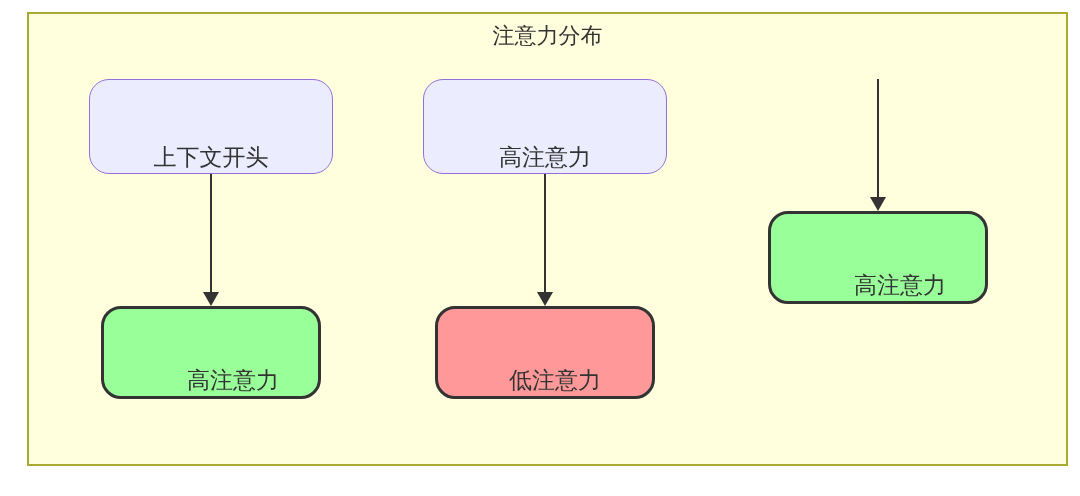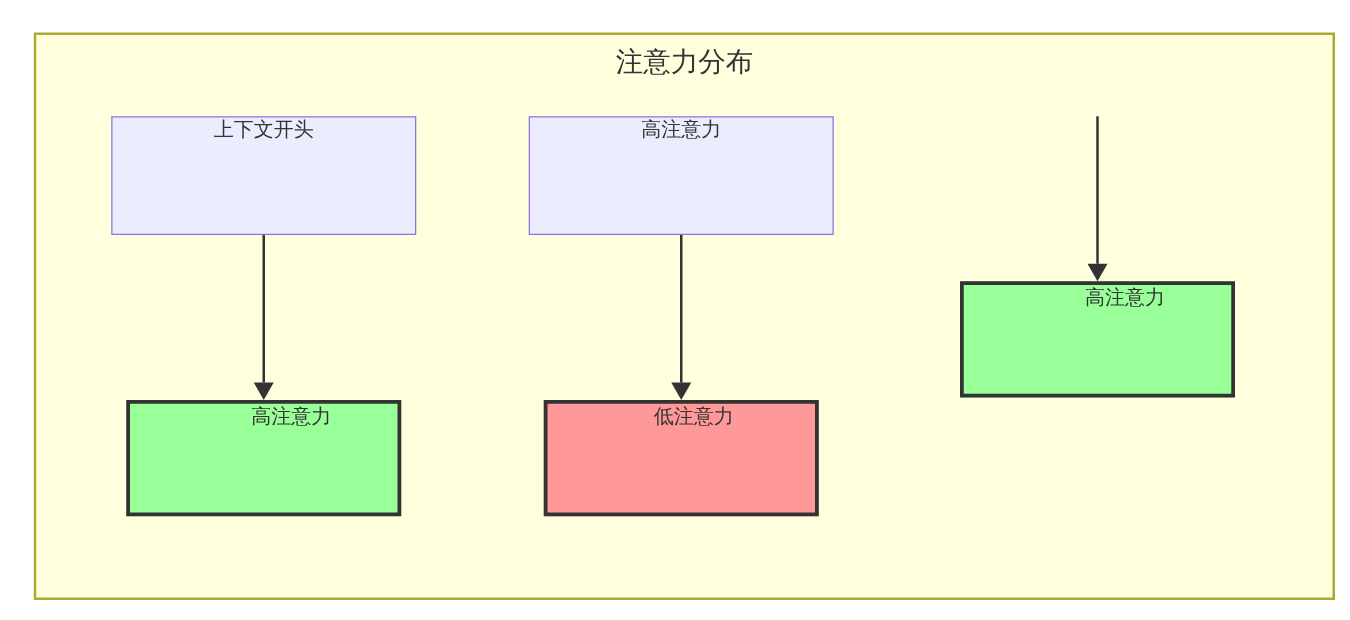--- a/index.html
+++ b/index.html
@@ -7,21 +7,21 @@
     padding: 0;
     width: 1080px;
     height: 496px;
     background: #ffffff;
     font-family: "Liberation Sans", "DejaVu Sans", sans-serif;
   }
 
   .canvas {
     position: absolute;
     left: 27px;
-    top: 26px;
+    top: 12px;
     width: 1041px;
     height: 454px;
     box-sizing: border-box;
     background: var(--container-bg, #ffffde);
     border: 2px solid var(--container-border, #aaaa33);
   }
 
   .diagram-title {
     position: absolute;
     top: 7px;
@@ -41,25 +41,26 @@
     flex-direction: column;
     align-items: center;
   }
   .col-0 { left: 60px; }
   .col-1 { left: 394px; }
   .col-2 { left: 727px; }
 
   .node {
     box-sizing: border-box;
     display: flex;
-    align-items: flex-start;
+    align-items: flex-end;
     justify-content: center;
-    font-size: 16px;
+    font-size: 23px;
     color: var(--text, #333333);
     text-align: center;
+    border-radius: 20px;
   }
 
   .node-source {
     width: 244px;
     height: 95px;
     background: var(--source-bg, #ececff);
     border: 1.5px solid var(--source-border, #9370db);
   }
 
   .arrow {

